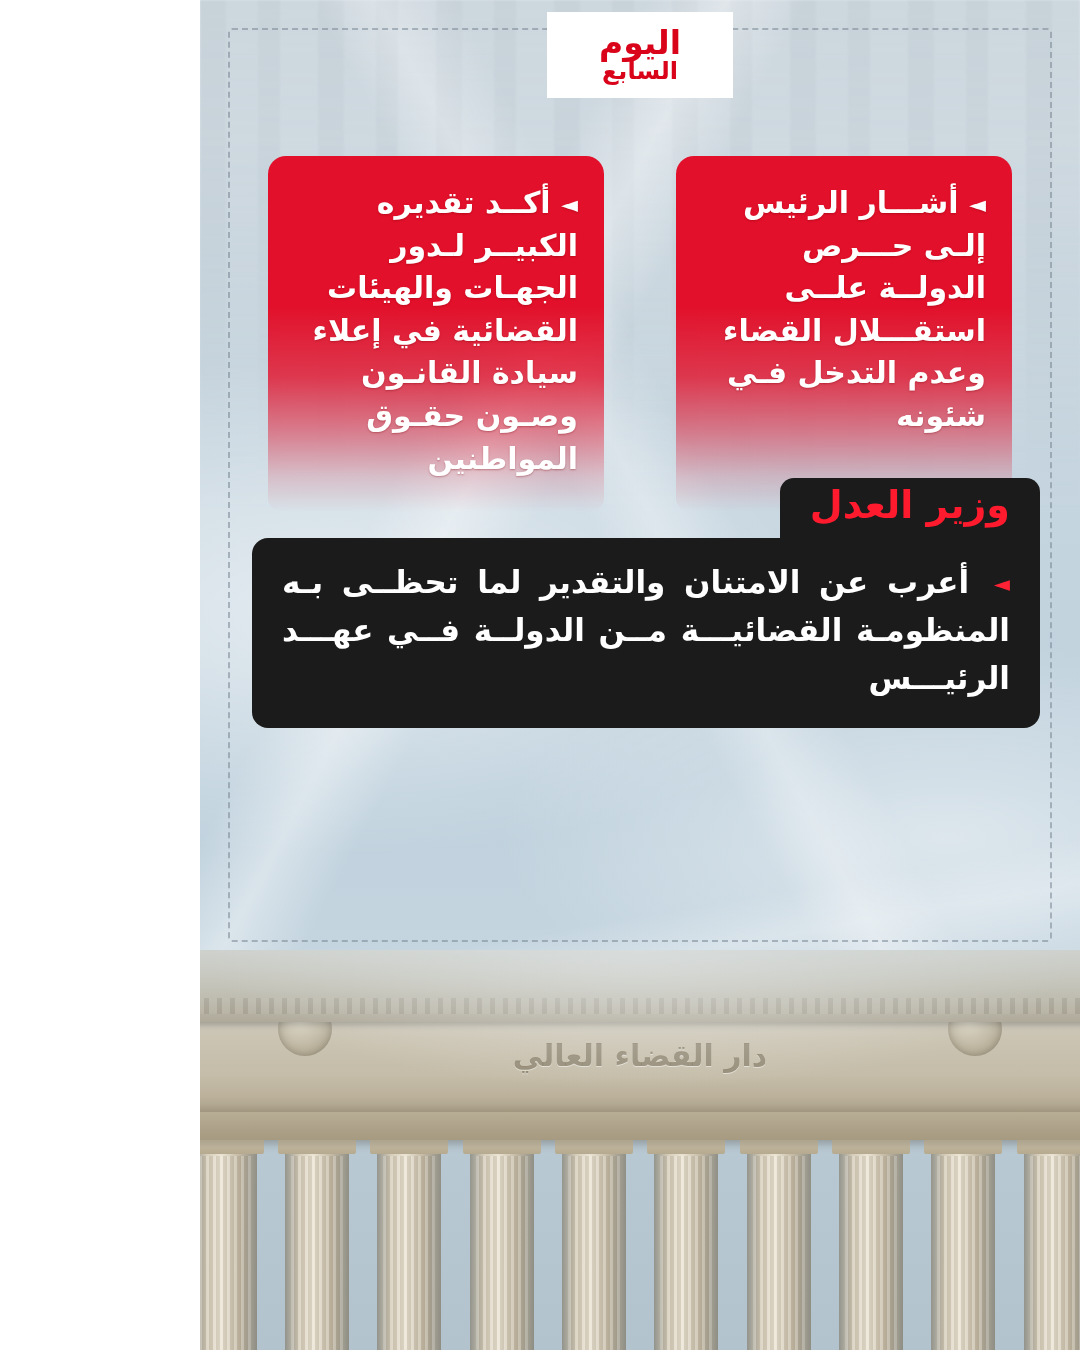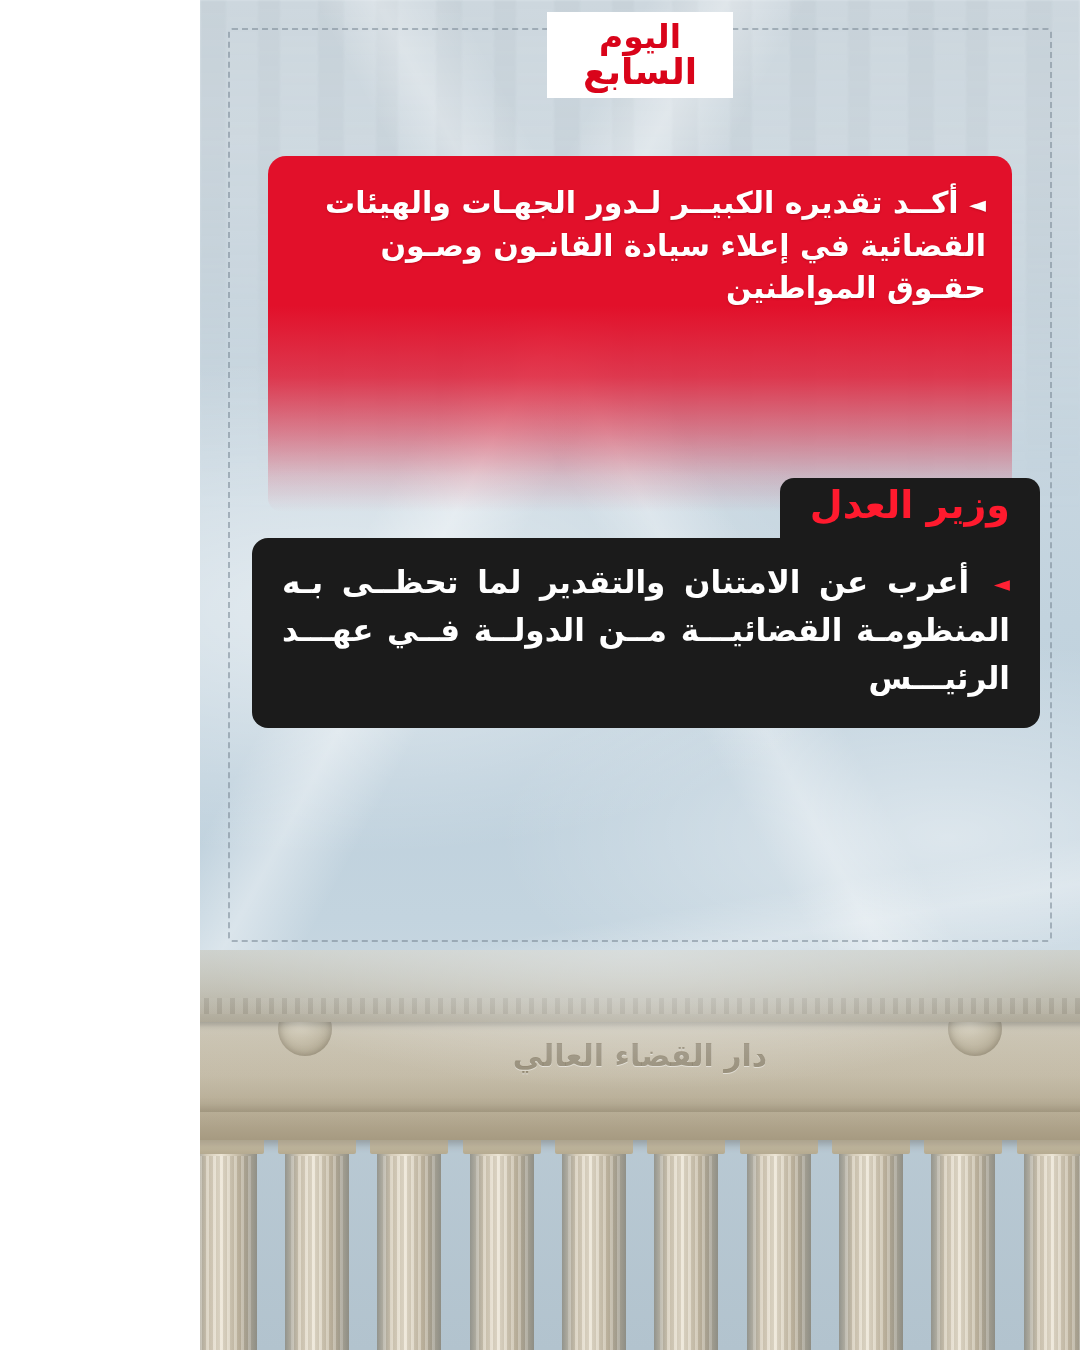--- a/index.html
+++ b/index.html
@@ -228,21 +228,21 @@
     z-index: 6;
   }
   .logo-l1, .logo-l2 {
     color: #d9041a;
     font-weight: 900;
     letter-spacing: -1px;
     line-height: .95;
     font-family: "DejaVu Sans", "Liberation Sans", sans-serif;
   }
   .logo-l1 { font-size: 33px; }
-  .logo-l2 { font-size: 36px; }
+  .logo-l2 { font-size: 24px; }
 
   
   .top-row {
     position: absolute;
     top: 108px;
     left: 68px;
     right: 68px;
     display: flex;
     flex-direction: row;
     gap: 72px;
@@ -356,20 +356,24 @@
   <div class="frame">
     <div class="frame-notch"></div>
   </div>
 
   <div class="logo">
     <div class="logo-l1">اليوم</div>
     <div class="logo-l2">السابع</div>
   </div>
 
   <div class="top-row">
+    <div class="red-card short">
+      <span class="bullet-r">◄</span>
+      <span>أشـــار الرئيس إلـى حـــرص الدولــة علــى استقـــلال القضاء وعدم التدخل فـي شئونه</span>
+    </div>
     <div class="red-card tall">
       <span class="bullet-r">◄</span>
       <span>أكــد تقديره الكبيــر لـدور الجهـات والهيئات القضائية في إعلاء سيادة القانـون وصـون حقـوق المواطنين</span>
     </div>
   </div>
 
   <div class="section section-minister">
     <div class="sec-title-row">
       <div class="sec-title">وزير العدل</div>
     </div>

